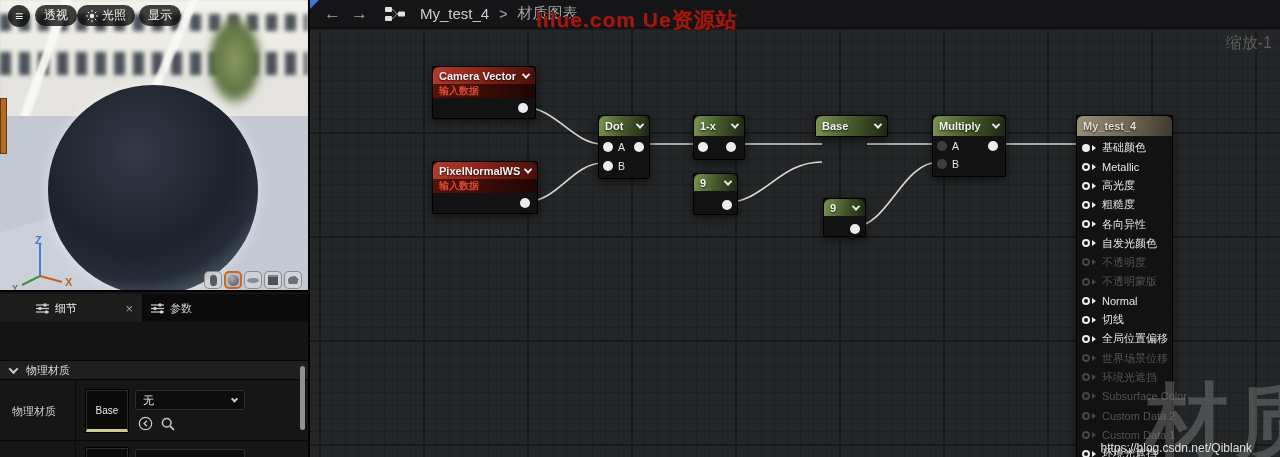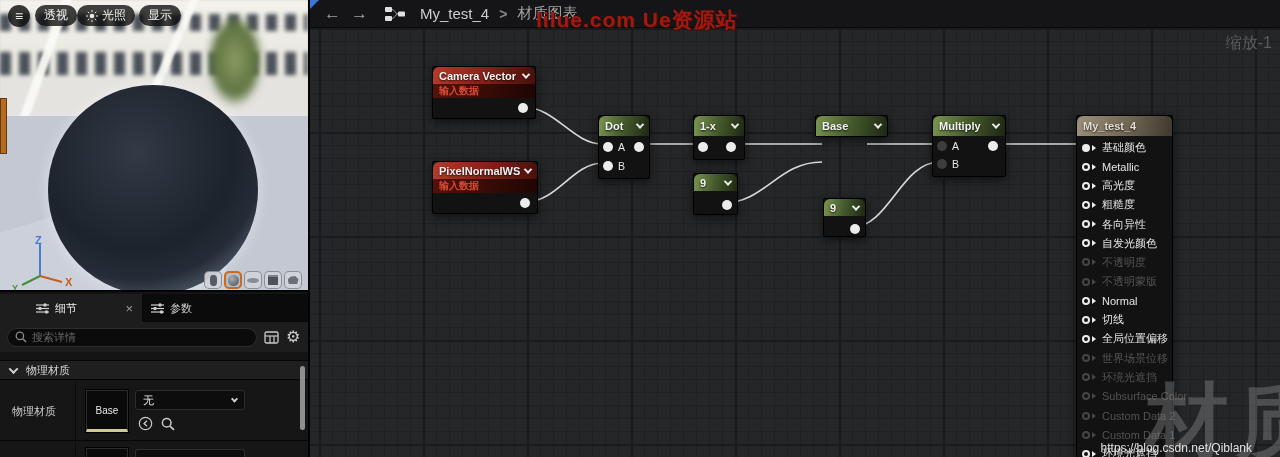--- a/index.html
+++ b/index.html
@@ -267,40 +267,20 @@
                 </g>
                 <circle cx="9" cy="2" r="1.7" fill="#cfcfcf"></circle>
                 <circle cx="4" cy="5.5" r="1.7" fill="#cfcfcf"></circle>
                 <circle cx="10.5" cy="9" r="1.7" fill="#cfcfcf"></circle>
               </svg>
           </span>
           <span>参数</span>
         </div>
       </div>
 
-      <div class="searchrow">
-        <div class="searchpill">
-          <span class="mini-ico">
-            <svg width="12" height="12" viewBox="0 0 13 13">
-                <circle cx="5.3" cy="5.3" r="4" fill="none" stroke="#8a8a8a" stroke-width="1.4"></circle>
-                <line x1="8.4" y1="8.4" x2="12" y2="12" stroke="#8a8a8a" stroke-width="1.6"></line>
-              </svg>
-          </span>
-          <input type="text" placeholder="搜索详情" style="">
-        </div>
-        <span class="mini-ico">
-          <svg width="15" height="13" viewBox="0 0 15 13">
-              <rect x="1" y="1" width="13" height="11" rx="1.5" fill="none" stroke="#c9c9c9" stroke-width="1.3"></rect>
-              <line x1="1" y1="5" x2="14" y2="5" stroke="#c9c9c9" stroke-width="1.2"></line>
-              <line x1="6" y1="5" x2="6" y2="12" stroke="#c9c9c9" stroke-width="1.2"></line>
-              <line x1="10" y1="5" x2="10" y2="12" stroke="#c9c9c9" stroke-width="1.2"></line>
-            </svg>
-        </span>
-        <span class="gear-ch">⚙</span>
-      </div>
 
       <div class="sectionhdr">
         <span class="chev"></span>
         <span>物理材质</span>
       </div>
 
       <div class="prow prow1">
         <div class="pdivider"></div>
         <span class="plabel">物理材质</span>
         <div class="nonebox">

